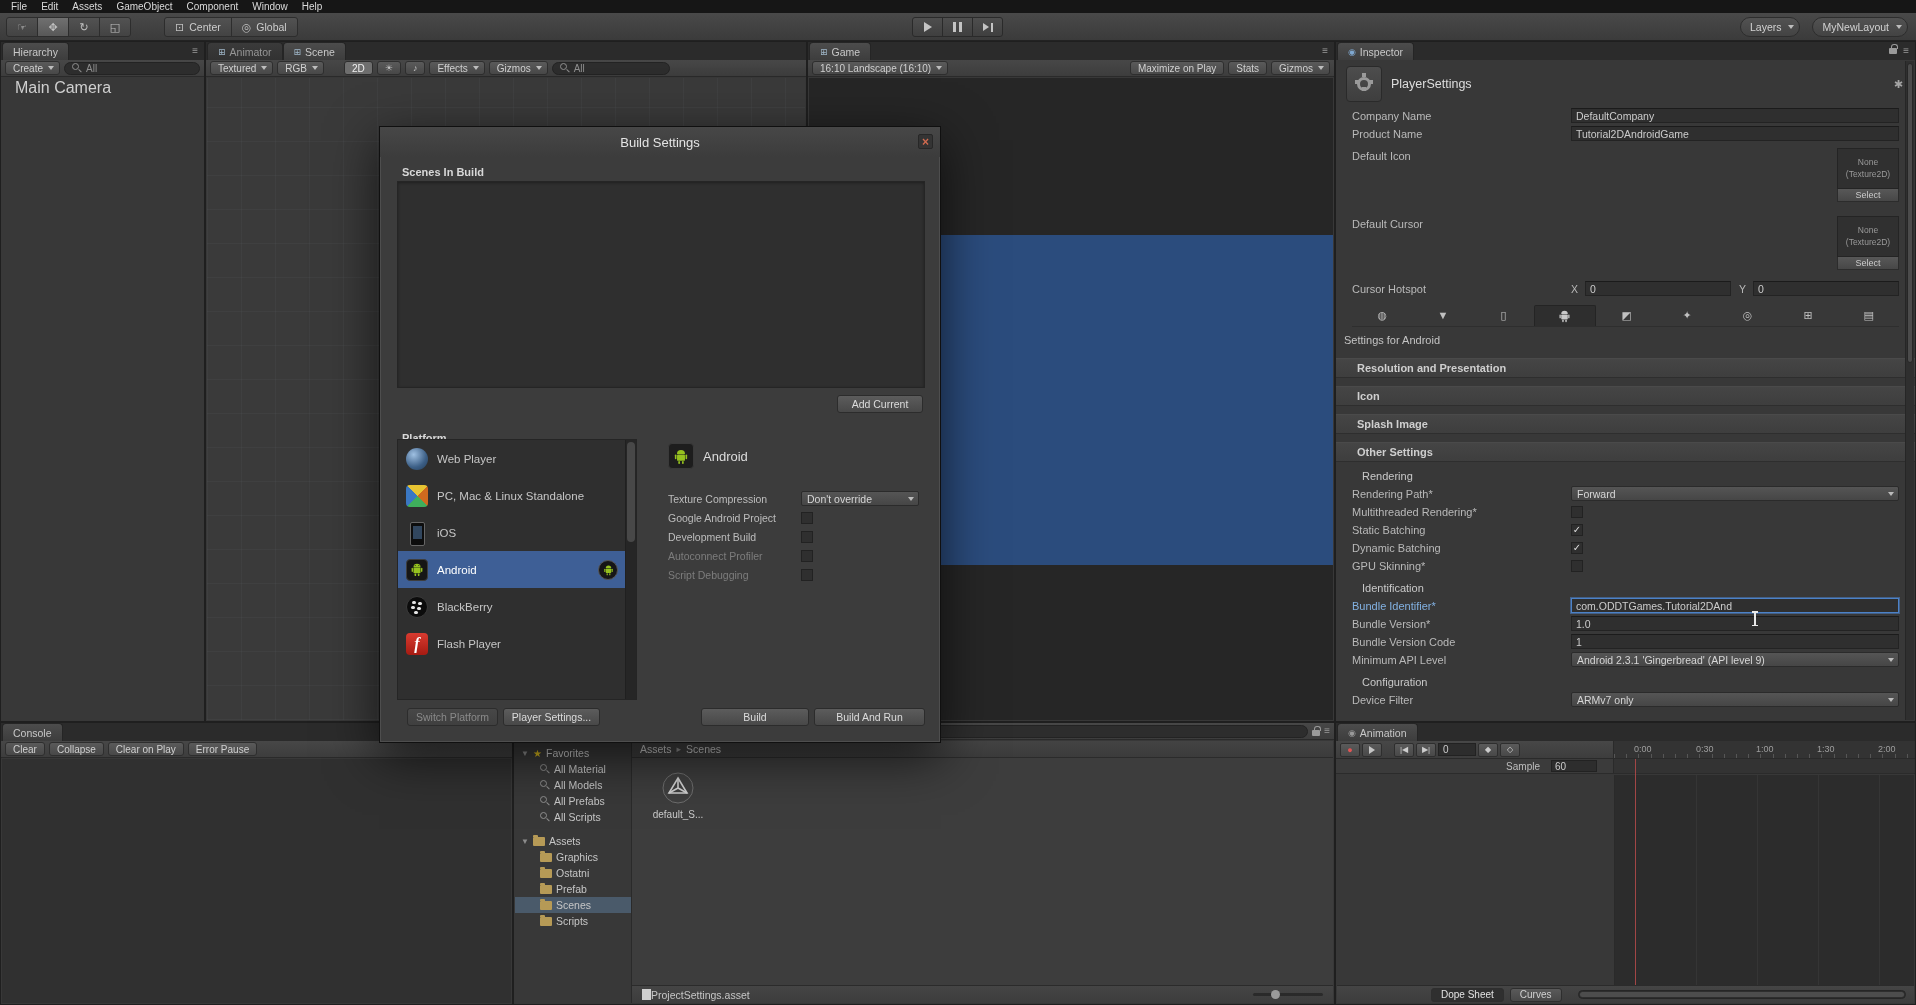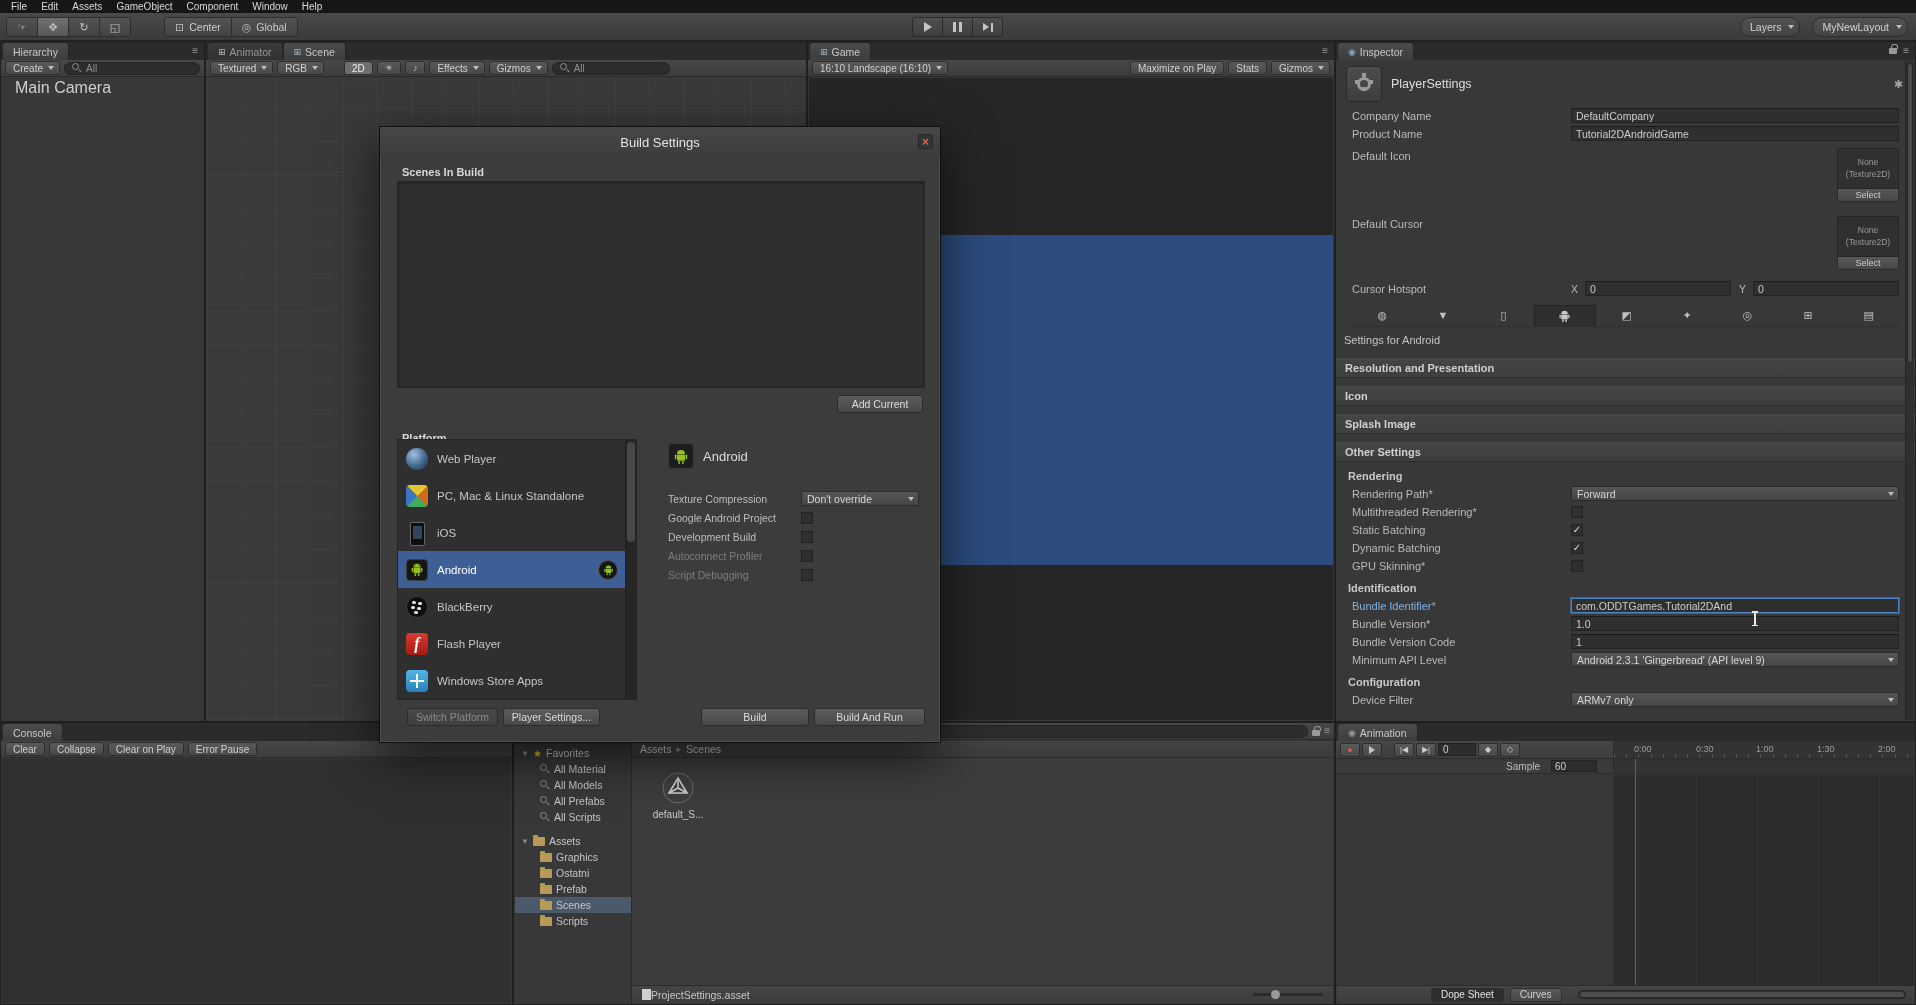--- a/index.html
+++ b/index.html
@@ -87,22 +87,22 @@
   .obj-row{display:flex;padding:0 16px;height:56px;margin-top:6px}
   .obj-row .lbl{width:219px;flex:none;padding-top:2px;font-size:11px;color:#b9b9b9}
   .objfield{margin-left:auto;width:62px;display:flex;flex-direction:column}
   .obj-preview{height:41px;background:#303030;border:1px solid #242424;display:flex;flex-direction:column;align-items:center;justify-content:center;font-size:8.5px;color:#9a9a9a;line-height:1.3;text-align:center}
   .obj-select{height:13px;background:linear-gradient(#585858,#474747);border:1px solid #2c2c2c;border-top:none;font-size:9px;color:#ccc;display:flex;align-items:center;justify-content:center}
   .axis{width:14px;font-size:10.5px;color:#b9b9b9;flex:none}
   .plat-strip{display:flex;margin:8px 16px 0 16px;height:22px;border-bottom:1px solid #2e2e2e}
   .plat-tab{flex:1;display:flex;align-items:center;justify-content:center;color:#a8a8a8;font-size:11px}
   .plat-tab.sel{background:#2e2e2e;border:1px solid #242424;border-bottom:none;border-radius:2px 2px 0 0;color:#e0e0e0}
   .settings-for{padding:7px 8px 2px 8px;font-size:11px;color:#c4c4c4}
-  .sec-bar{margin-top:8px;height:20px;display:flex;align-items:center;padding-left:9px;font-weight:bold;font-size:11px;color:#cfcfcf;background:linear-gradient(#454545,#3e3e3e);border-top:1px solid #4a4a4a;border-bottom:1px solid #2e2e2e}
-  .sub-hdr{margin:6px 0 2px;padding-left:12px;font-weight:bold;font-size:11px;color:#c9c9c9;height:15px;display:flex;align-items:center}
+  .sec-bar{margin-top:8px;height:20px;display:flex;align-items:center;padding-left:21px;font-weight:bold;font-size:11px;color:#cfcfcf;background:linear-gradient(#454545,#3e3e3e);border-top:1px solid #4a4a4a;border-bottom:1px solid #2e2e2e}
+  .sub-hdr{margin:6px 0 2px;padding-left:26px;font-weight:normal;font-size:11px;color:#c9c9c9;height:15px;display:flex;align-items:center}
   .insp-scroll{position:absolute;right:1px;top:19px;bottom:1px;width:9px;background:#2f2f2f;border-left:1px solid #262626}
   .insp-scroll .thumb{position:absolute;left:1px;right:1px;top:2px;height:300px;background:#4b4b4b;border:1px solid #262626;border-radius:4px}
 
   
   #console-panel{left:0;top:722px;width:513px;height:283px}
   .console-body{position:absolute;left:1px;right:1px;top:36px;bottom:1px;background:#303030}
 
   
   #project-panel{left:513px;top:722px;width:822px;height:283px}
   .proj-body{position:absolute;left:1px;right:1px;top:18px;bottom:1px;display:flex}
@@ -770,24 +770,20 @@
       </span>
     </div>
     <div class="plat-row">
       <span class="pi pi-bb"></span>
       <span>BlackBerry</span>
     </div>
     <div class="plat-row">
       <span class="pi pi-flash"></span>
       <span>Flash Player</span>
     </div>
-    <div class="plat-row">
-      <span class="pi pi-win"></span>
-      <span>Windows Store Apps</span>
-    </div>
     <div class="plat-scroll">
         <div class="thumb"></div>
       </div>
   </div>
 
   <div id="bd-detail">
     <div class="bd-det-head">
       <span class="det-icon">
         <svg width="16" height="17" viewBox="0 0 14 15">
           <g fill="#95c11f">

